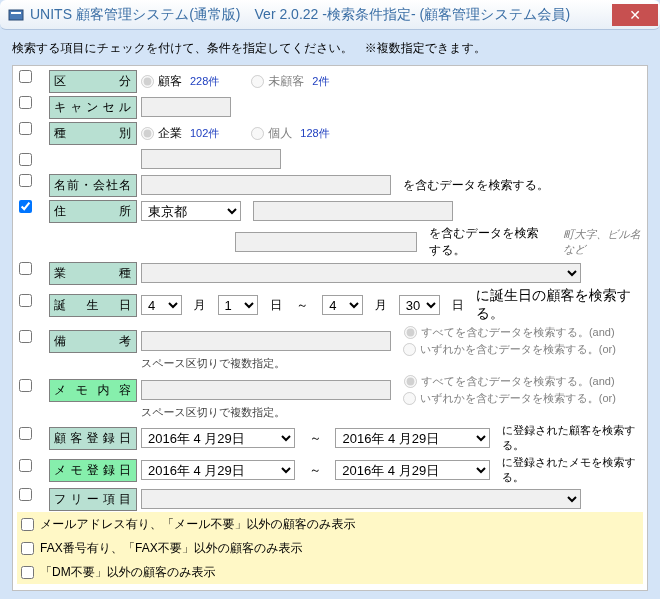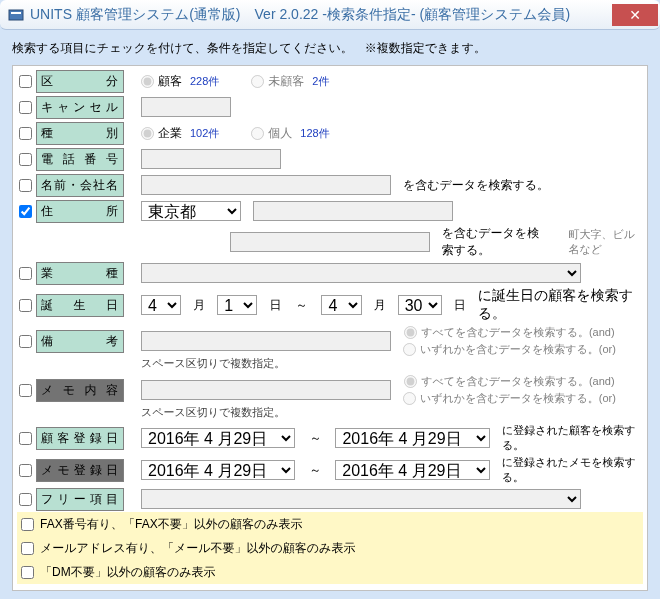--- a/index.html
+++ b/index.html
@@ -41,60 +41,60 @@
 .row {
   display: flex;
   align-items: center;
   min-height: 26px;
   padding: 1px 0;
 }
 .row.tall { min-height: 22px; }
 .checkcell {
   width: 112px;
   display: flex;
-  align-items: center;
-  gap: 4px;
+  align-items: flex-start;
+  gap: 17px;
   padding-left: 2px;
 }
 .checkcell input[type=checkbox] { margin: 0; }
 .label {
   display: inline-block;
   background: #b8e0d2;
   border: 1px solid #808080;
   padding: 2px 4px;
   min-width: 88px;
   text-align: justify;
   text-align-last: justify;
   letter-spacing: 1px;
   font-size: 12px;
 }
 .label.blue {
-  background: #737373;
+  background: #86efac;
 }
 .fields {
   flex: 1;
   display: flex;
   align-items: center;
   gap: 12px;
   padding-left: 12px;
 }
 .radio-group { display: flex; align-items: center; gap: 4px; }
 .count { color: #2040c0; font-size: 11px; margin-left: 4px; margin-right: 20px; }
 input[type=text], select {
   border: 1px solid #a0a0a0;
   background: #f0f0f0;
   height: 20px;
   padding: 0 2px;
   font-family: inherit;
-  font-size: 16px;
+  font-size: 13px;
 }
 select {
   background: #fff;
 }
-.hint { color: #808080; font-size: 11px; margin-left: 6px; }
+.hint { color: #808080; font-size: 11px; margin-left: 6px; font-style: italic; }
 .sub-hint { font-size: 11px; color: #404040; padding-left: 124px; margin-top: -2px; margin-bottom: 2px; }
 .radio-stack { display: flex; flex-direction: column; gap: 2px; color: #808080; font-size: 11px; align-items: center; }
 .radio-stack label { display: flex; align-items: center; gap: 4px; }
 .yellow-row {
   background: #fff8c6;
   display: flex;
   align-items: center;
   gap: 6px;
   padding: 3px 4px;
   min-height: 24px;
@@ -185,21 +185,20 @@
           <input type="radio" disabled="" style="">
           <span style="color:#808080">個人</span>
           <span class="count">128件</span>
         </span>
       </div>
     </div>
 
     <div class="row">
       <div class="checkcell">
         <input type="checkbox" style="">
-        <span class="label">電話番号</span>
       </div>
       <div class="fields">
         <input type="text" style="width: 140px;">
       </div>
     </div>
 
     <div class="row">
       <div class="checkcell">
         <input type="checkbox" style="">
         <span class="label">名前・会社名</span>
@@ -334,25 +333,25 @@
         <input type="checkbox" style="">
         <span class="label">フリー項目</span>
       </div>
       <div class="fields">
         <select style="width:440px;background:#f0f0f0"><option></option></select>
       </div>
     </div>
 
     <div class="yellow-row">
       <input type="checkbox" style="">
-      <span>FAX番号有り、「FAX不要」以外の顧客のみ表示</span>
+      <span>メールアドレス有り、「メール不要」以外の顧客のみ表示</span>
     </div>
     <div class="yellow-row">
       <input type="checkbox" style="">
-      <span>メールアドレス有り、「メール不要」以外の顧客のみ表示</span>
+      <span>FAX番号有り、「FAX不要」以外の顧客のみ表示</span>
     </div>
     <div class="yellow-row">
       <input type="checkbox" style="">
       <span>「DM不要」以外の顧客のみ表示</span>
     </div>
 
   </div>
 
   <div class="buttons">
     <button class="btn primary">検 索 実 行</button>

